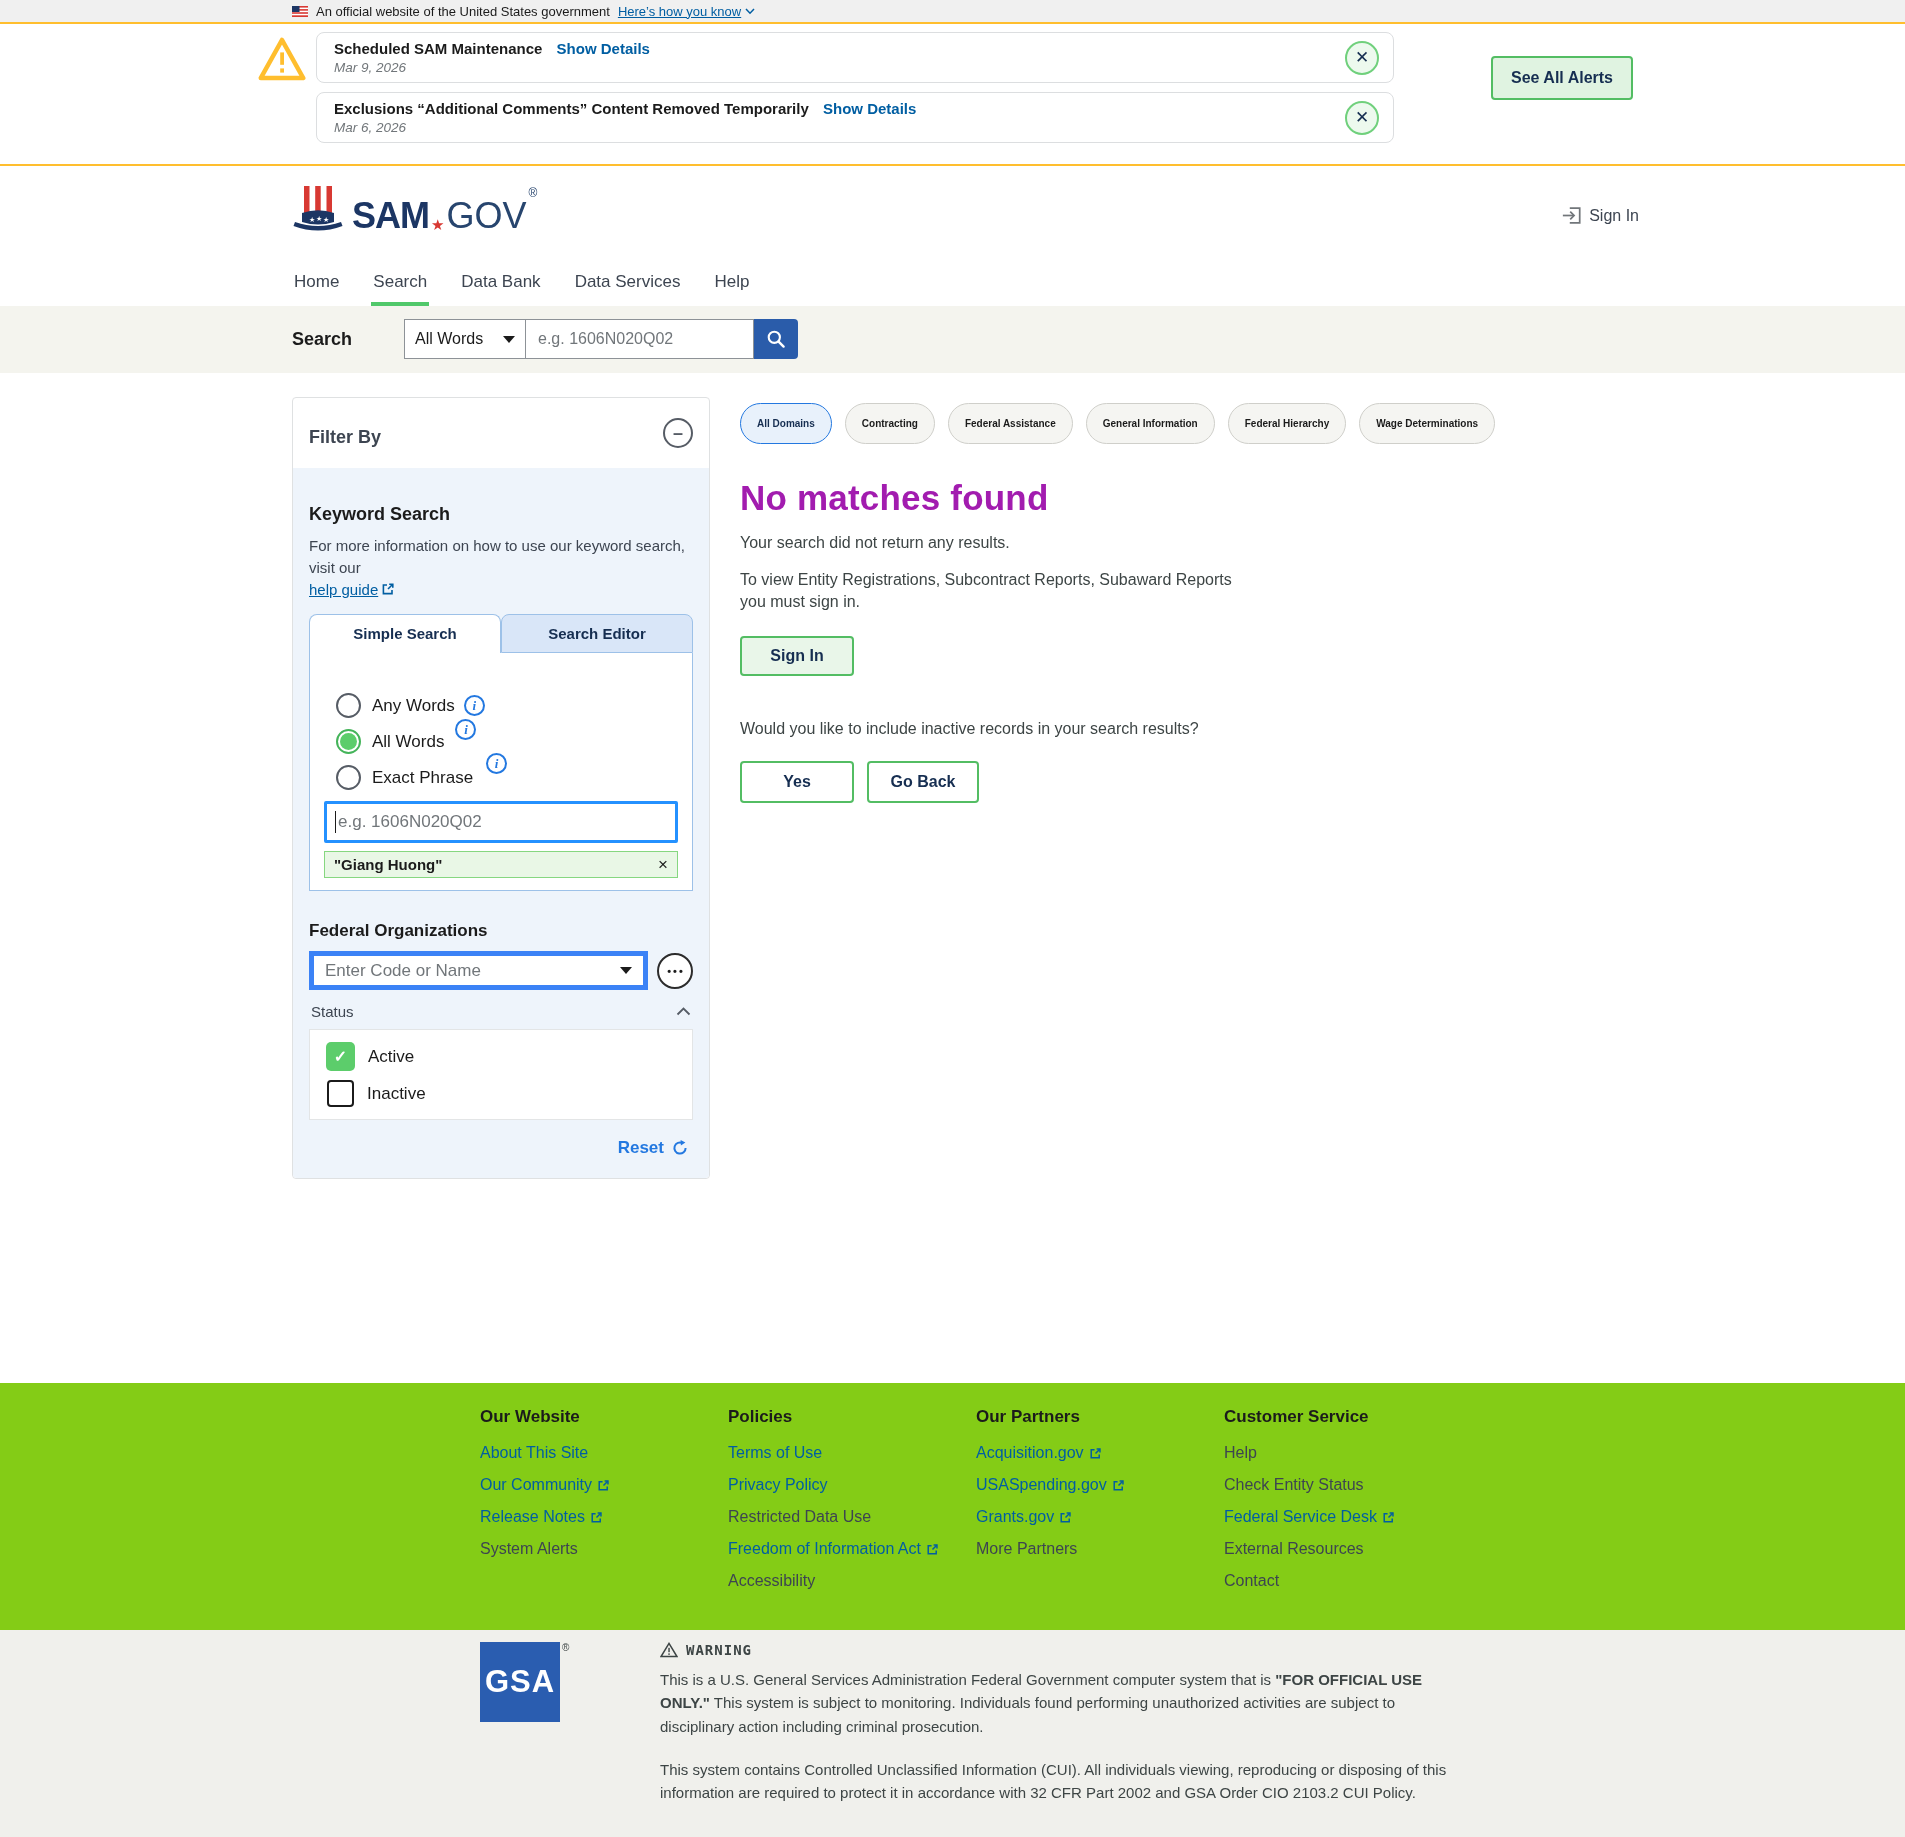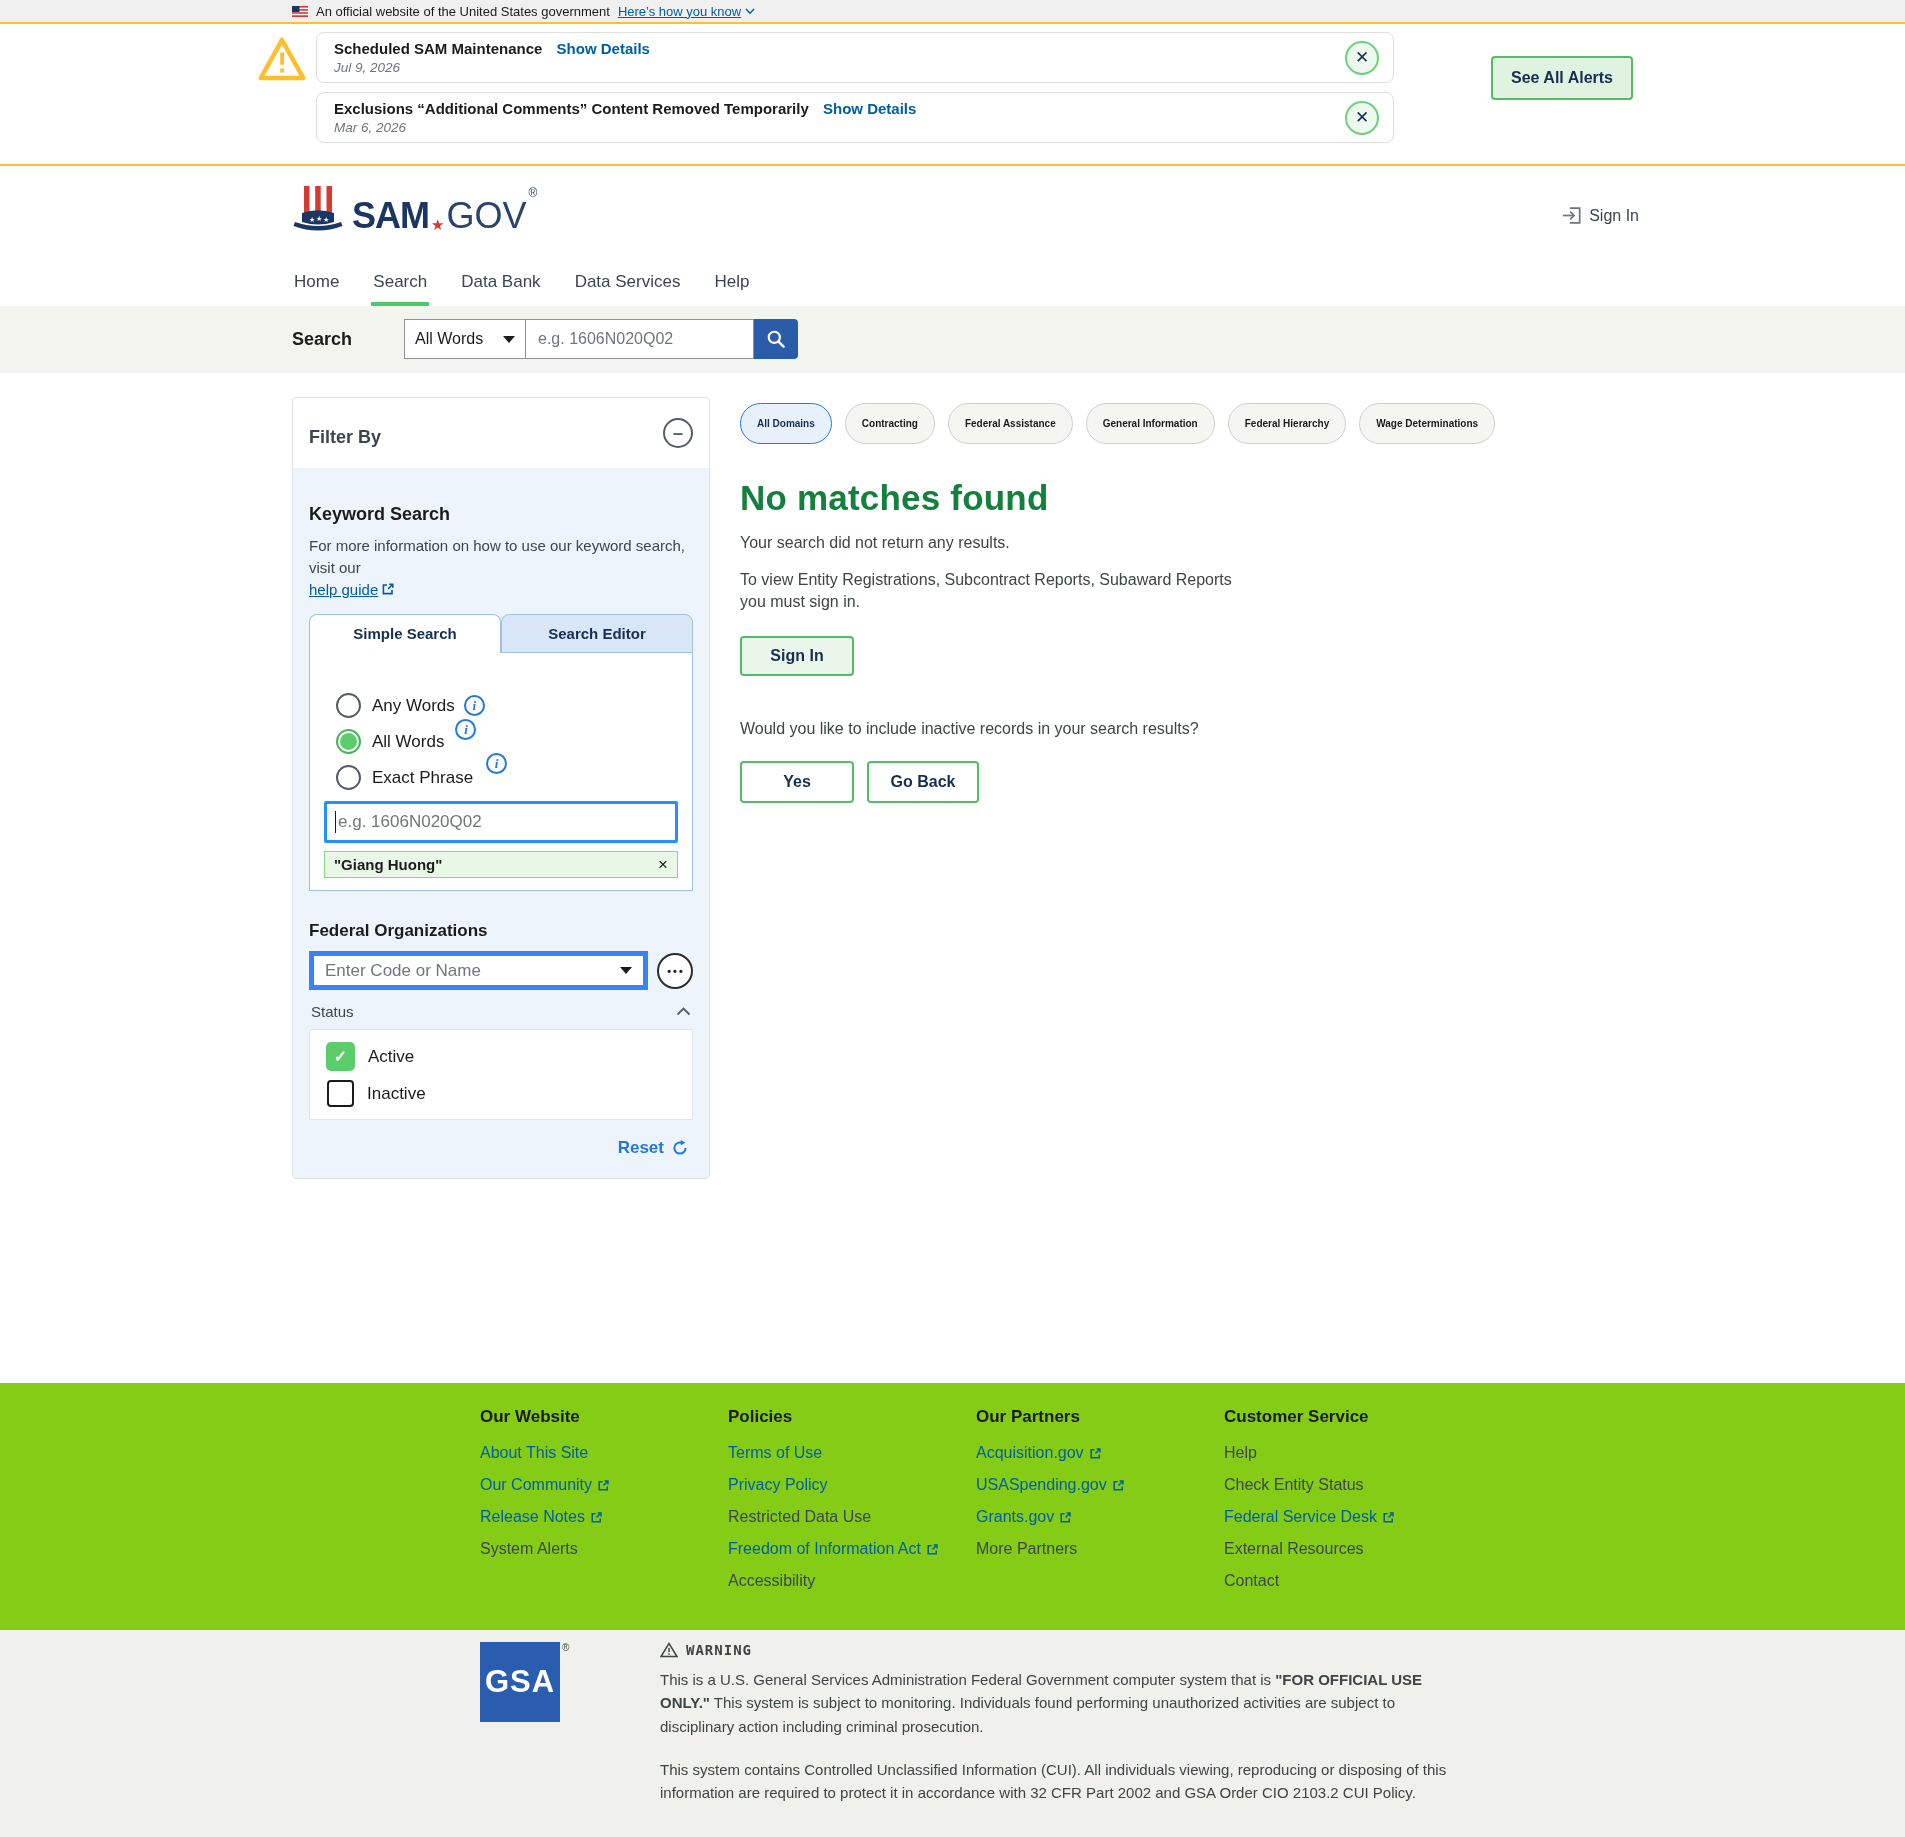--- a/index.html
+++ b/index.html
@@ -122,21 +122,21 @@
   .check-label { font-size:17px; color:#1b1b1b; margin-left:13px; }
   .reset-row { display:flex; align-items:center; justify-content:flex-end; gap:7px; margin:18px 4px 6px 0; }
   .reset-link { font-size:17px; font-weight:bold; color:#2378e0; cursor:pointer; }
 
   
   .results { flex:1; padding-top:6px; }
   .domains-row { display:flex; gap:13px; margin-bottom:34px; }
   .pill { padding:14px 16px; border-radius:28px; font-size:10px; font-weight:bold; color:#1b1b1b;
           background:#f5f5f2; border:1px solid #cfcfca; cursor:pointer; white-space:nowrap; }
   .pill.active { background:#e8f1fb; border:1px solid #2378e0; color:#162e51; }
-  .nm-title { font-size:35px; font-weight:bold; color:#15803d; margin:6px 0 16px 0; letter-spacing:0.2px; }
+  .nm-title { font-size:35px; font-weight:bold; color:#a21caf; margin:6px 0 16px 0; letter-spacing:0.2px; }
   .nm-sub { font-size:16px; color:#3d4545; margin-bottom:17px; }
   .nm-note { font-size:16px; color:#3d4545; max-width:520px; line-height:1.4; margin-bottom:22px; }
   .btn { border-radius:4px; font-size:16px; font-weight:bold; color:#162e51; cursor:pointer;
          font-family:"Liberation Sans",sans-serif; }
   .signin-btn { width:114px; height:40px; background:#e9f6e9; border:2px solid #53bd63; margin-bottom:44px; }
   .nm-question { font-size:16px; color:#3d4545; margin-bottom:23px; }
   .yn-row { display:flex; gap:13px; }
   .outline-btn { width:114px; height:42px; background:#fff; border:2px solid #53bd63; }
 
   
@@ -192,21 +192,21 @@
       <path d="M12 2 L22.6 21 H1.4 Z" fill="none" stroke="#ffbe2e" stroke-width="2.3" stroke-linejoin="round"></path>
       <rect x="11.1" y="8.2" width="1.9" height="6.2" fill="#ffbe2e"></rect>
       <rect x="11.1" y="16.2" width="1.9" height="2.1" fill="#ffbe2e"></rect>
     </svg>
     <div class="alerts-stack">
       <div class="alert-box">
         <div class="alert-title">
           <span>Scheduled SAM Maintenance</span>
           <span class="details">Show Details</span>
         </div>
-        <div class="alert-date">Jul 9, 2026</div>
+        <div class="alert-date">Mar 9, 2026</div>
         <div class="alert-close">✕</div>
       </div>
       <div class="alert-box">
         <div class="alert-title">
           <span>Exclusions “Additional Comments” Content Removed Temporarily</span>
           <span class="details">Show Details</span>
         </div>
         <div class="alert-date">Mar 6, 2026</div>
         <div class="alert-close">✕</div>
       </div>

